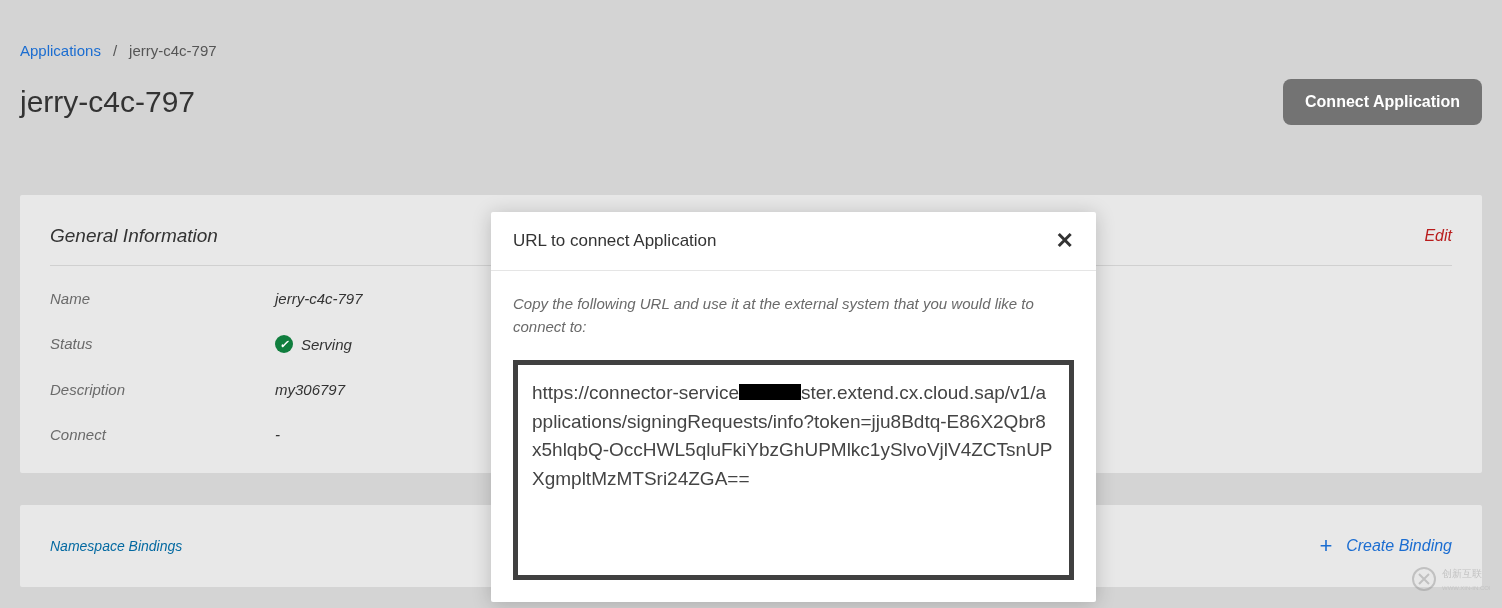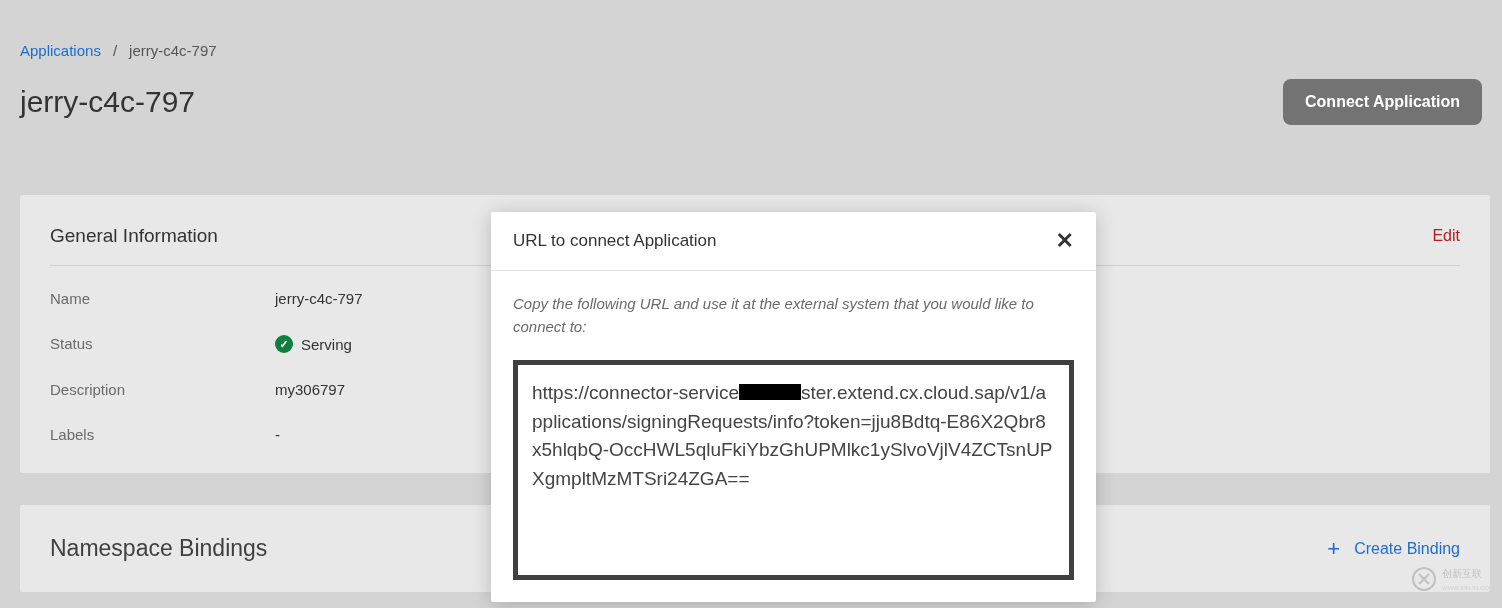--- a/index.html
+++ b/index.html
@@ -52,21 +52,22 @@
       background: #737373;
       color: #fff;
       border: none;
       padding: 14px 22px;
       font-size: 16px;
       font-weight: 600;
       border-radius: 8px;
       cursor: pointer;
     }
     .content-area {
-      padding: 40px 12px 0 20px;
+      padding: 40px 20px 0 20px;
+      font-style: italic;
     }
     .panel {
       background: #e8e8e8;
       padding: 30px;
       margin-bottom: 32px;
       border-radius: 2px;
     }
     .panel-header {
       display: flex;
       justify-content: space-between;
@@ -115,22 +116,22 @@
       color: #fff;
       font-size: 11px;
       font-weight: bold;
     }
     .bindings-header {
       display: flex;
       justify-content: space-between;
       align-items: center;
     }
     .bindings-title {
-      font-size: 23px;
-      color: #404040;
+      font-size: 14px;
+      color: #0369a1;
     }
     .create-binding {
       color: #1b6dd1;
       font-size: 16px;
       cursor: pointer;
       display: flex;
       align-items: center;
       gap: 14px;
     }
     .plus-icon {
@@ -239,21 +240,21 @@
       <div class="status-value">
         <span class="status-dot"></span>
         <span class="info-value">Serving</span>
       </div>
     </div>
     <div class="info-row">
       <div class="info-label">Description</div>
       <div class="info-value">my306797</div>
     </div>
     <div class="info-row" style="margin-bottom:0;">
-      <div class="info-label">Labels</div>
+      <div class="info-label">Connect</div>
       <div class="info-value">-</div>
     </div>
   </div>
 
   <div class="panel">
     <div class="bindings-header">
       <div class="bindings-title">Namespace Bindings</div>
       <div class="create-binding">
         <span class="plus-icon">+</span>
         <span>Create Binding</span>

